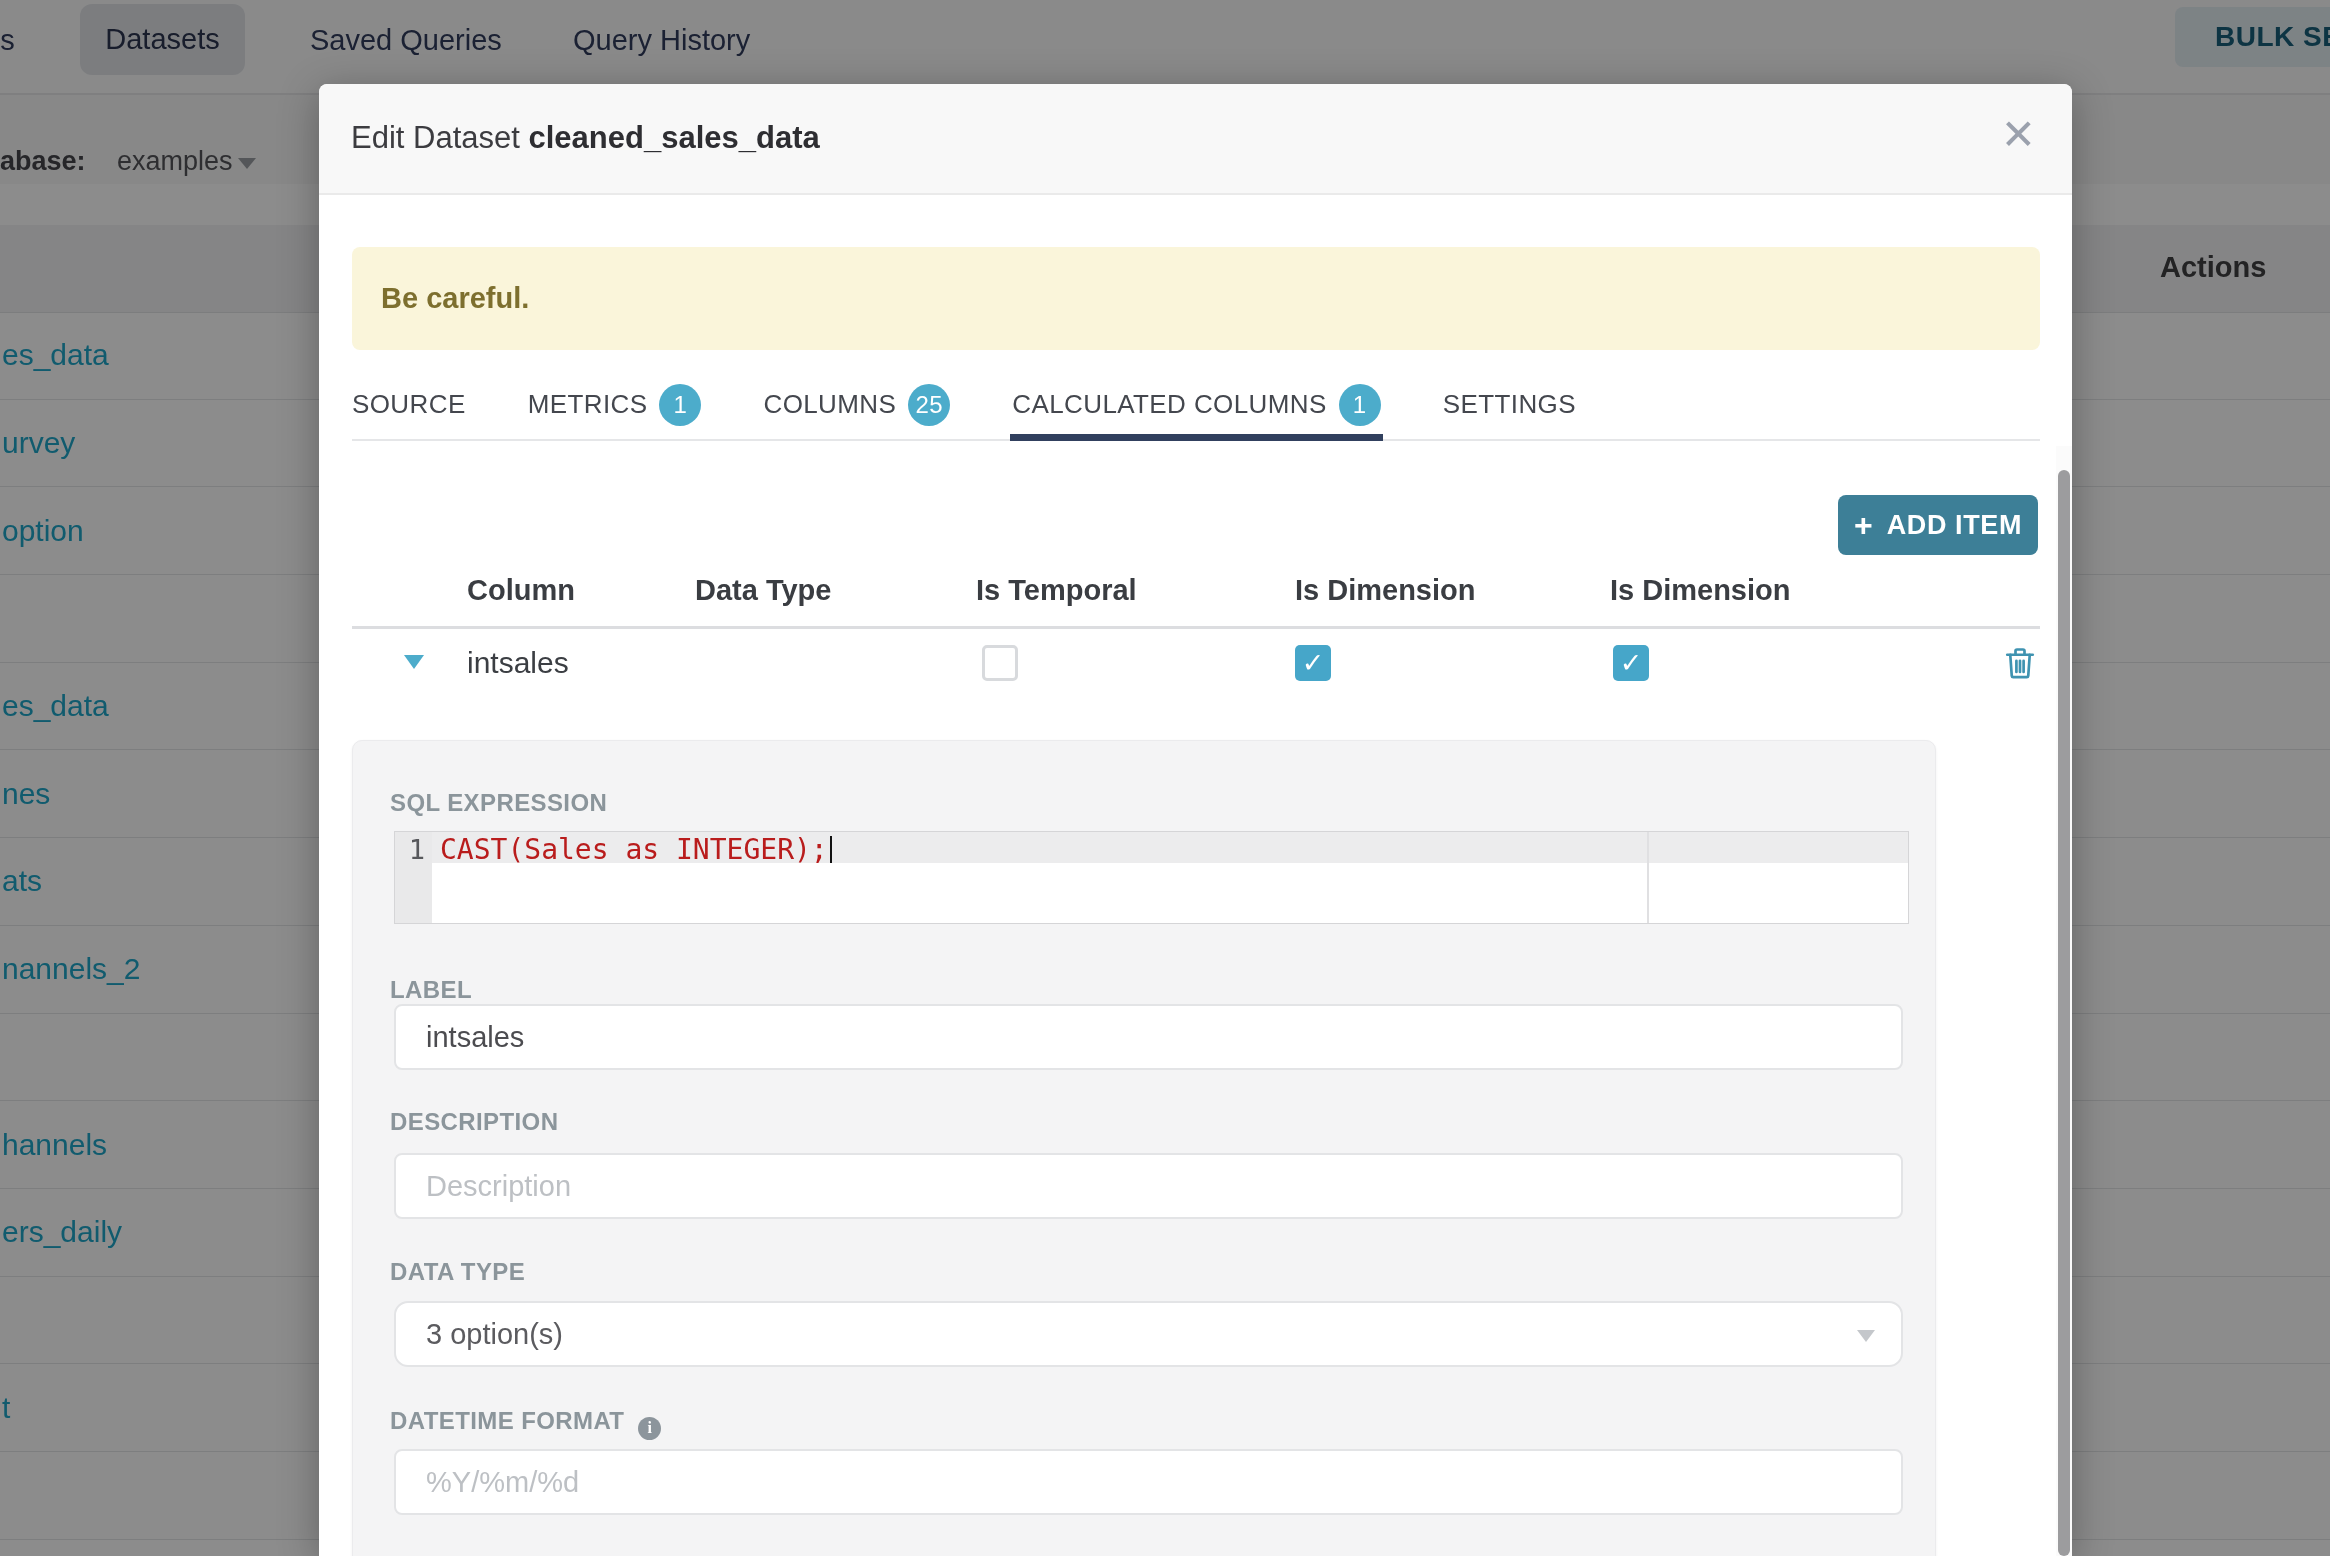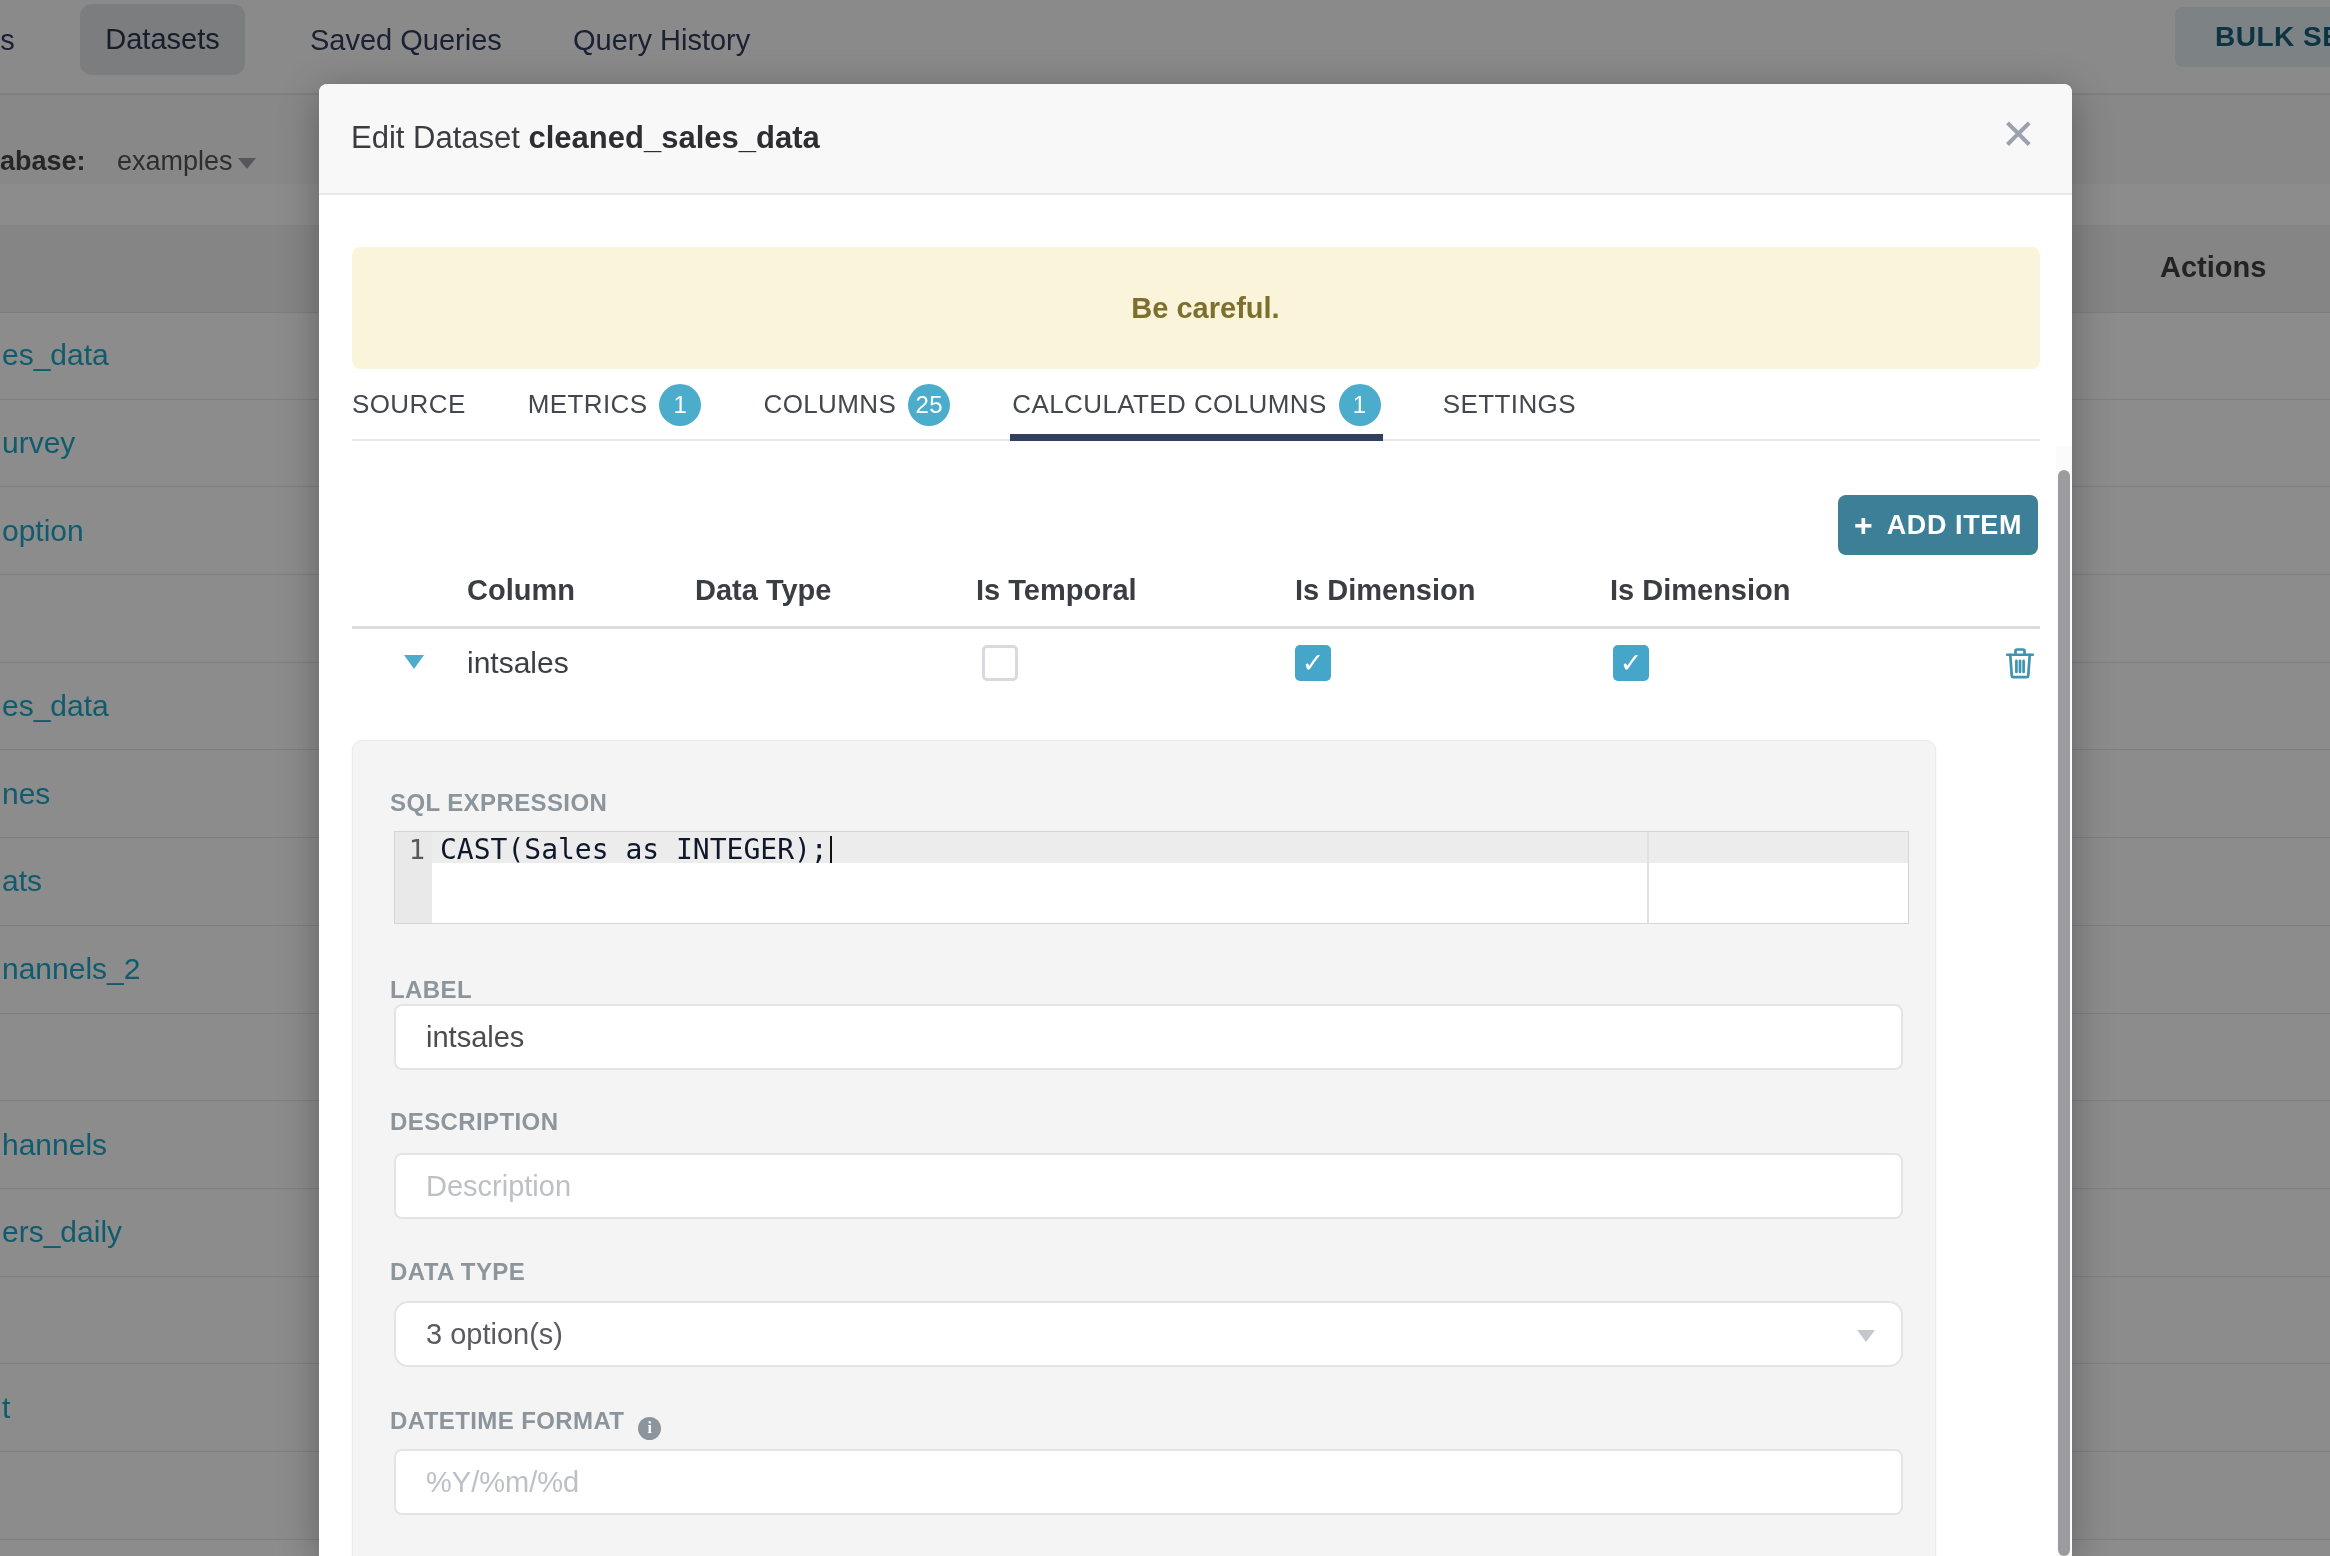--- a/index.html
+++ b/index.html
@@ -30,22 +30,22 @@
   .overlay{position:absolute;left:0;top:0;width:100%;height:100%;background:rgba(0,0,0,0.45);}
 
   
   .modal{position:absolute;left:319px;top:84px;width:1753px;height:1472px;background:#ffffff;
          border-radius:8px 8px 0 0;box-shadow:0 8px 40px rgba(0,0,0,.3);overflow:hidden;}
   .m-header{position:absolute;left:0;top:0;width:100%;height:109px;background:#f8f8f8;
             border-bottom:2px solid #eaeaea;border-radius:8px 8px 0 0;}
   .m-title{position:absolute;left:32px;top:36px;font-size:31px;color:#3c3c40;}
   .m-title b{font-weight:700;color:#2e2e32;}
   .m-close{position:absolute;right:36px;top:30px;font-size:42px;line-height:42px;color:#9ba1ad;cursor:pointer;}
-  .banner{position:absolute;left:33px;right:32px;top:163px;height:122px;background:#faf5da;border-radius:8px;
-          display:flex;align-items:center;padding-left:29px;box-sizing:border-box;font-size:29px;color:#7d6f2e;justify-content:center;}
+  .banner{position:absolute;left:33px;right:32px;top:163px;height:103px;background:#faf5da;border-radius:8px;
+          display:flex;align-items:center;padding-left:29px;box-sizing:border-box;font-size:29px;color:#7d6f2e;}
   .banner b{font-weight:700;margin-right:10px;}
   .tabs{position:absolute;left:33px;right:32px;top:286px;height:69px;border-bottom:2px solid #e5e6e8;
         display:flex;align-items:center;gap:62px;}
   .tab{position:relative;height:100%;display:inline-flex;align-items:center;gap:12px;
        font-size:26px;letter-spacing:.4px;color:#44474e;cursor:pointer;}
   .tab .badge{min-width:42px;height:42px;border-radius:21px;background:#4caccb;color:#fff;
               display:flex;align-items:center;justify-content:center;font-size:24px;padding:0 6px;box-sizing:border-box;}
   .tab.active::after{content:"";position:absolute;left:-2px;right:-2px;bottom:-2px;height:7px;background:#31405e;}
   .additem{position:absolute;right:34px;top:411px;width:200px;height:60px;background:#3d7f97;border-radius:8px;
            display:flex;align-items:center;justify-content:center;gap:14px;color:#fff;cursor:pointer;}
@@ -66,21 +66,21 @@
   
   .panel{position:absolute;left:33px;top:656px;width:1584px;height:940px;background:#f4f4f5;
          border:1px solid #ebebed;border-radius:10px;box-shadow:0 1px 3px rgba(0,0,0,.06);box-sizing:border-box;}
   .flabel{position:absolute;left:37px;font-size:24px;font-weight:600;letter-spacing:.4px;color:#8b959b;}
   .editor{position:absolute;left:41px;top:90px;width:1515px;height:93px;background:#fff;
           border:1px solid #d5d5d7;box-sizing:border-box;font-family:"DejaVu Sans Mono",monospace;}
   .gutter{position:absolute;left:0;top:0;bottom:0;width:37px;background:#e9e9ea;
           font-size:27px;color:#57585c;text-align:right;padding:2px 7px 0 0;box-sizing:border-box;}
   .aceline{position:absolute;left:37px;right:0;top:0;height:31px;background:#ececed;}
   .printmargin{position:absolute;left:1252px;top:0;bottom:0;width:2px;background:#e0e0e2;}
-  .codeline{position:absolute;left:45px;top:1px;font-size:28px;color:#0f172a;white-space:pre;}
+  .codeline{position:absolute;left:45px;top:1px;font-size:28px;color:#b91c1c;white-space:pre;}
   .cursor{display:inline-block;width:2px;height:27px;background:#111;vertical-align:-4px;margin-left:2px;}
   .finput{position:absolute;left:41px;width:1509px;height:66px;background:#fff;border:2px solid #e3e4e6;
           border-radius:8px;box-sizing:border-box;font-size:29px;color:#4c4c50;padding:0 0 0 30px;outline:none;
           font-family:"Liberation Sans","DejaVu Sans",sans-serif;}
   .finput::placeholder{color:#bdc0c4;opacity:1;}
   .fselect{position:absolute;left:41px;width:1509px;height:66px;background:#fff;border:2px solid #e3e4e6;
            border-radius:14px;box-sizing:border-box;display:flex;align-items:center;padding-left:30px;
            font-size:29px;color:#5b5b5f;cursor:pointer;}
   .sel-caret{position:absolute;right:26px;top:27px;width:0;height:0;
              border-left:9px solid transparent;border-right:9px solid transparent;border-top:12px solid #c4c7cb;}

